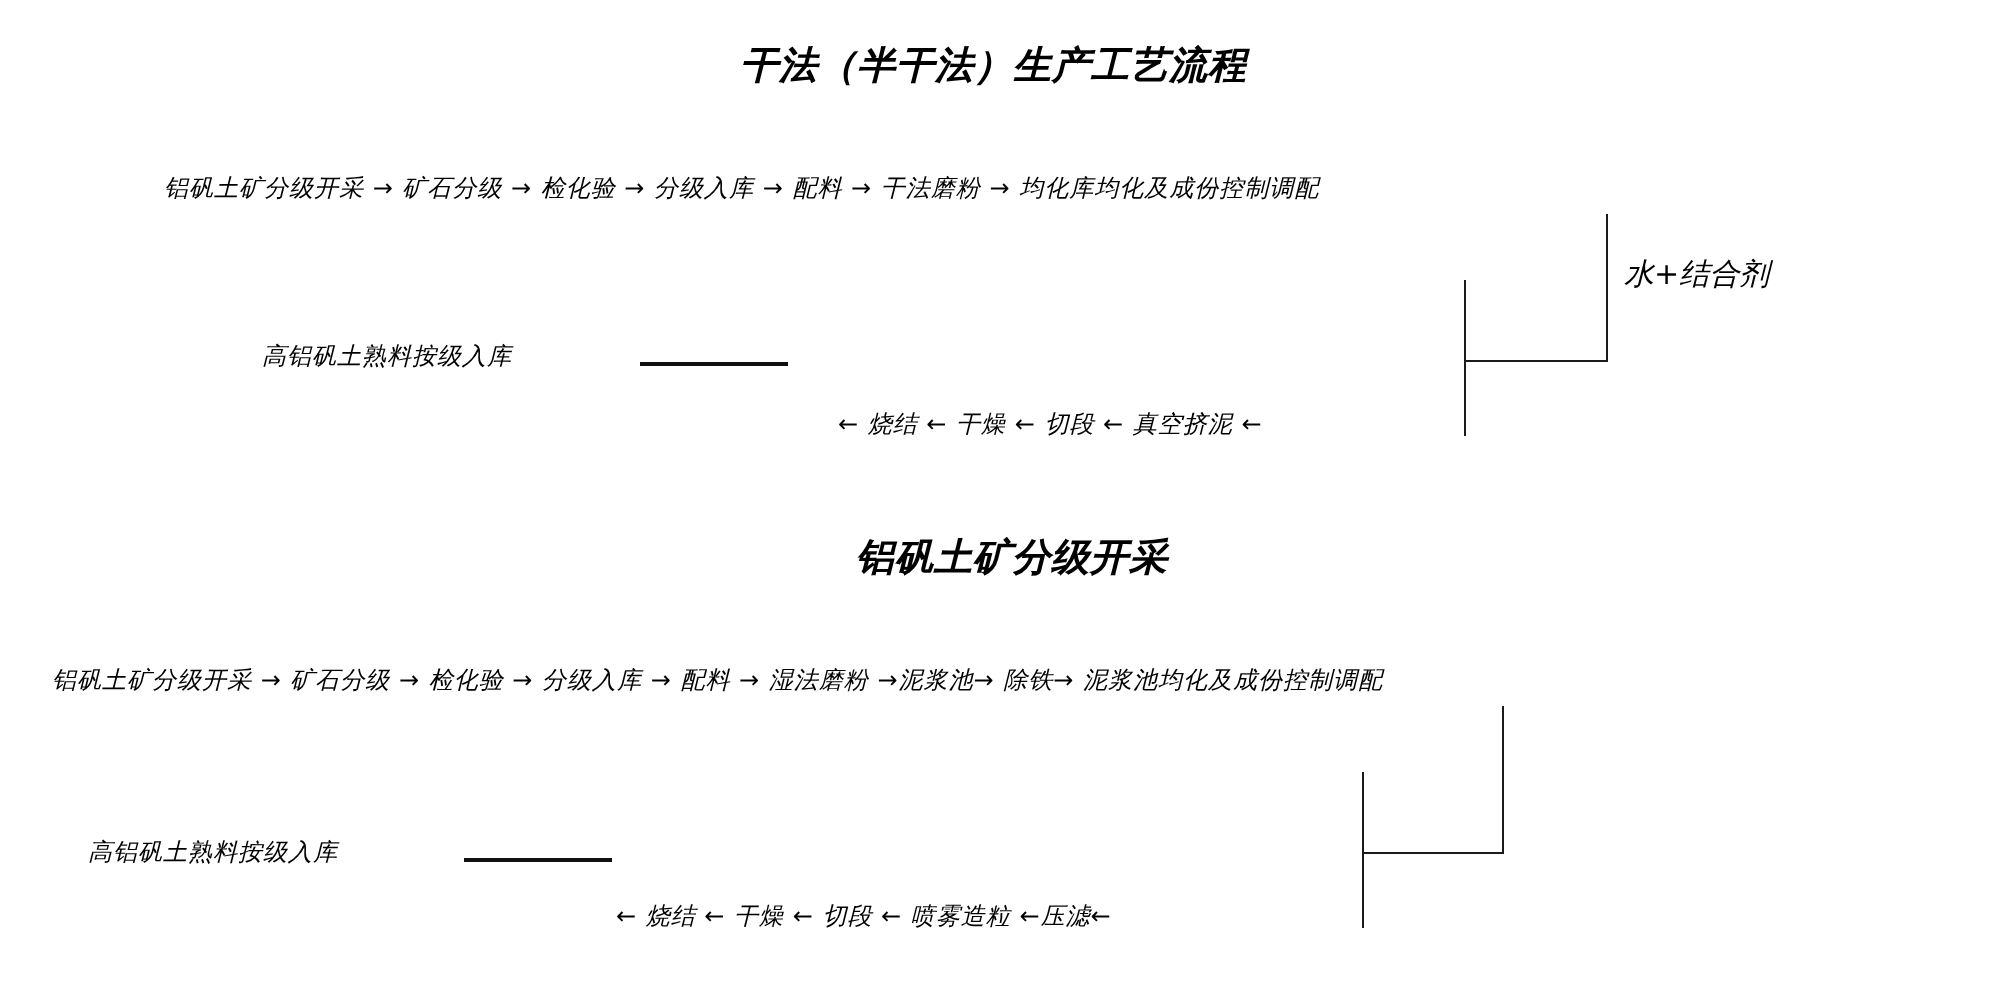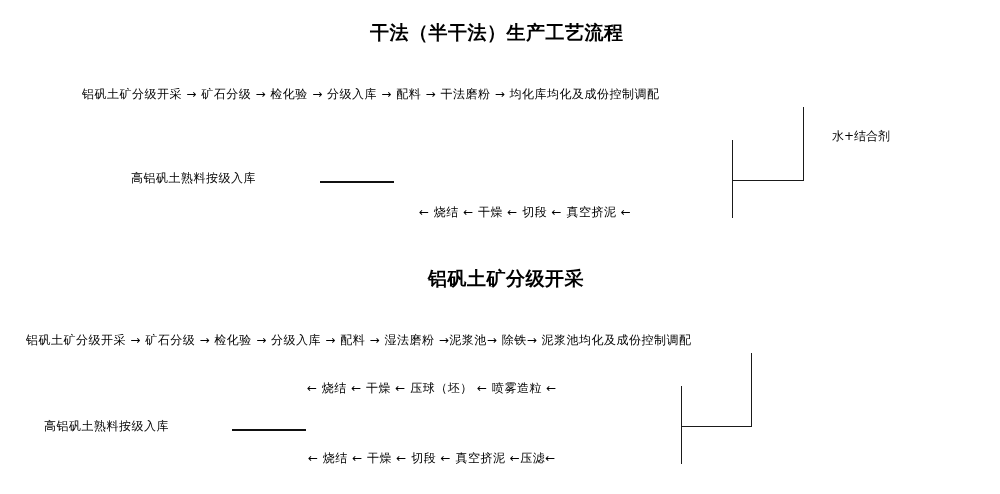--- a/index.html
+++ b/index.html
@@ -10,40 +10,40 @@
   body {
     font-family: "DejaVu Sans", "Liberation Sans", sans-serif;
     color: #000000;
   }
   #canvas {
     position: relative;
     width: 1000px;
     height: 494px;
     background: #ffffff;
     overflow: hidden;
+    font-style: italic;
   }
   .abs { position: absolute; }
 
   .diagram-title {
     font-size: 19px;
     font-weight: bold;
     letter-spacing: 0.5px;
     white-space: nowrap;
   }
 
   .flow-row {
     font-size: 12px;
     white-space: nowrap;
     letter-spacing: 0.5px;
   }
 
   .side-note {
-    font-size: 12px;
+    font-size: 15px;
     white-space: nowrap;
-    margin-left: 20px;
   }
 
   .hline {
     background: #1a1a1a;
     height: 1px;
   }
   .vline {
     background: #1a1a1a;
     width: 1px;
   }
@@ -73,27 +73,26 @@
   <div class="abs vline" style="left:803px; top:107px; height:74px;"></div>
 
   <div class="abs hline" style="left:732px; top:180px; width:72px;"></div>
 
   <div class="abs vline" style="left:732px; top:140px; height:78px;"></div>
 
   <div class="abs diagram-title" style="left:428px; top:266px;">铝矾土矿分级开采</div>
 
   <div class="abs flow-row" style="left:26px; top:332px;">铝矾土矿分级开采 → 矿石分级 → 检化验 → 分级入库 → 配料 → 湿法磨粉 →泥浆池→ 除铁→ 泥浆池均化及成份控制调配</div>
 
-  <div class="abs flow-row" style="left:307px; top:380px;">← 烧结 ← 干燥 ← 压球（坯） ← 喷雾造粒 ←</div>
 
   <div class="abs flow-row" style="left:44px; top:418px;">高铝矾土熟料按级入库</div>
 
   <div class="abs lead-line" style="left:232px; top:429px; width:74px;"></div>
 
-  <div class="abs flow-row" style="left:308px; top:450px;">← 烧结 ← 干燥 ← 切段 ← 真空挤泥 ←压滤←</div>
+  <div class="abs flow-row" style="left:308px; top:450px;">← 烧结 ← 干燥 ← 切段 ← 喷雾造粒 ←压滤←</div>
 
   <div class="abs vline" style="left:751px; top:353px; height:74px;"></div>
 
   <div class="abs hline" style="left:681px; top:426px; width:71px;"></div>
 
   <div class="abs vline" style="left:681px; top:386px; height:78px;"></div>
 
 </div>
 
 </body></html>

